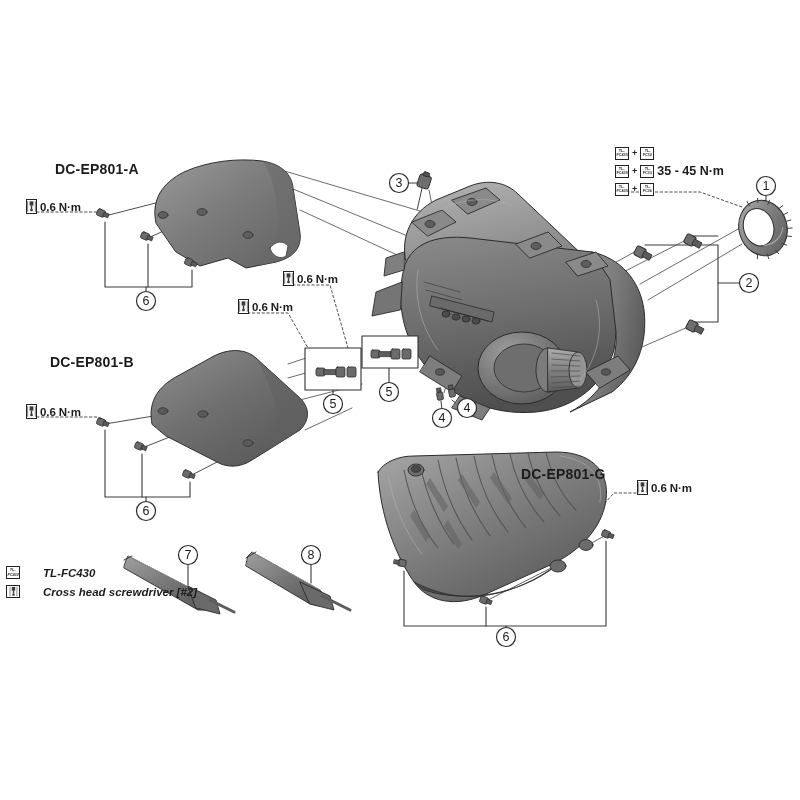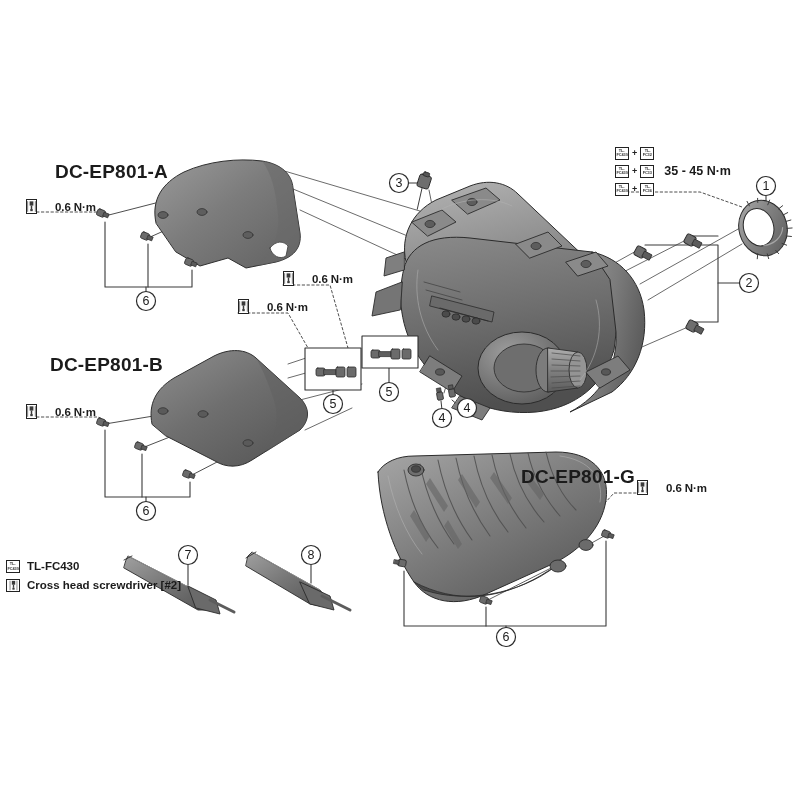--- a/index.html
+++ b/index.html
@@ -14,31 +14,31 @@
     height:800px;
     background:#ffffff;
     overflow:hidden;
   }
   #vec{position:absolute;left:0;top:0;width:800px;height:800px;}
 
   
   .plabel{
     position:absolute;
     font-weight:bold;
-    font-size:19px;
+    font-size:14px;
     color:#1b1b1b;
     letter-spacing:.2px;
     white-space:nowrap;
   }
   
   .tq{
     position:absolute;
     display:flex;
     align-items:center;
-    gap:18px;
+    gap:3px;
     white-space:nowrap;
     text-align:center;
   }
   .tq .txt{
     font-size:11.5px;
     font-weight:bold;
     color:#1b1b1b;
     letter-spacing:-.1px;
   }
   .toolbox{
@@ -56,23 +56,24 @@
 
   
   #legend{
     position:absolute;
     left:6px;
     top:560px;
     width:200px;
   }
   .lgrow{
     display:flex;
-    align-items:flex-start;
+    align-items:flex-end;
     height:19px;
-    gap:7px;
+    gap:23px;
+    font-style:italic;
   }
   .lgrow .txt{
     font-size:11.5px;
     font-weight:bold;
     color:#1b1b1b;
     white-space:nowrap;
   }
   .tlbox{
     border:1.2px solid #222;
     width:14px;
@@ -110,21 +111,20 @@
   .tqrow .plus{
     font-size:9px;
     font-weight:bold;
     color:#222;
     line-height:1;
   }
   .tqrow .big{
     font-size:12.5px;
     font-weight:bold;
     color:#1b1b1b;
-    margin-left:7px;
     white-space:nowrap;
   }
 </style>
 </head>
 <body>
 
 <div id="stage">
 
   <svg id="vec" viewBox="0 0 800 800">
     <defs>

